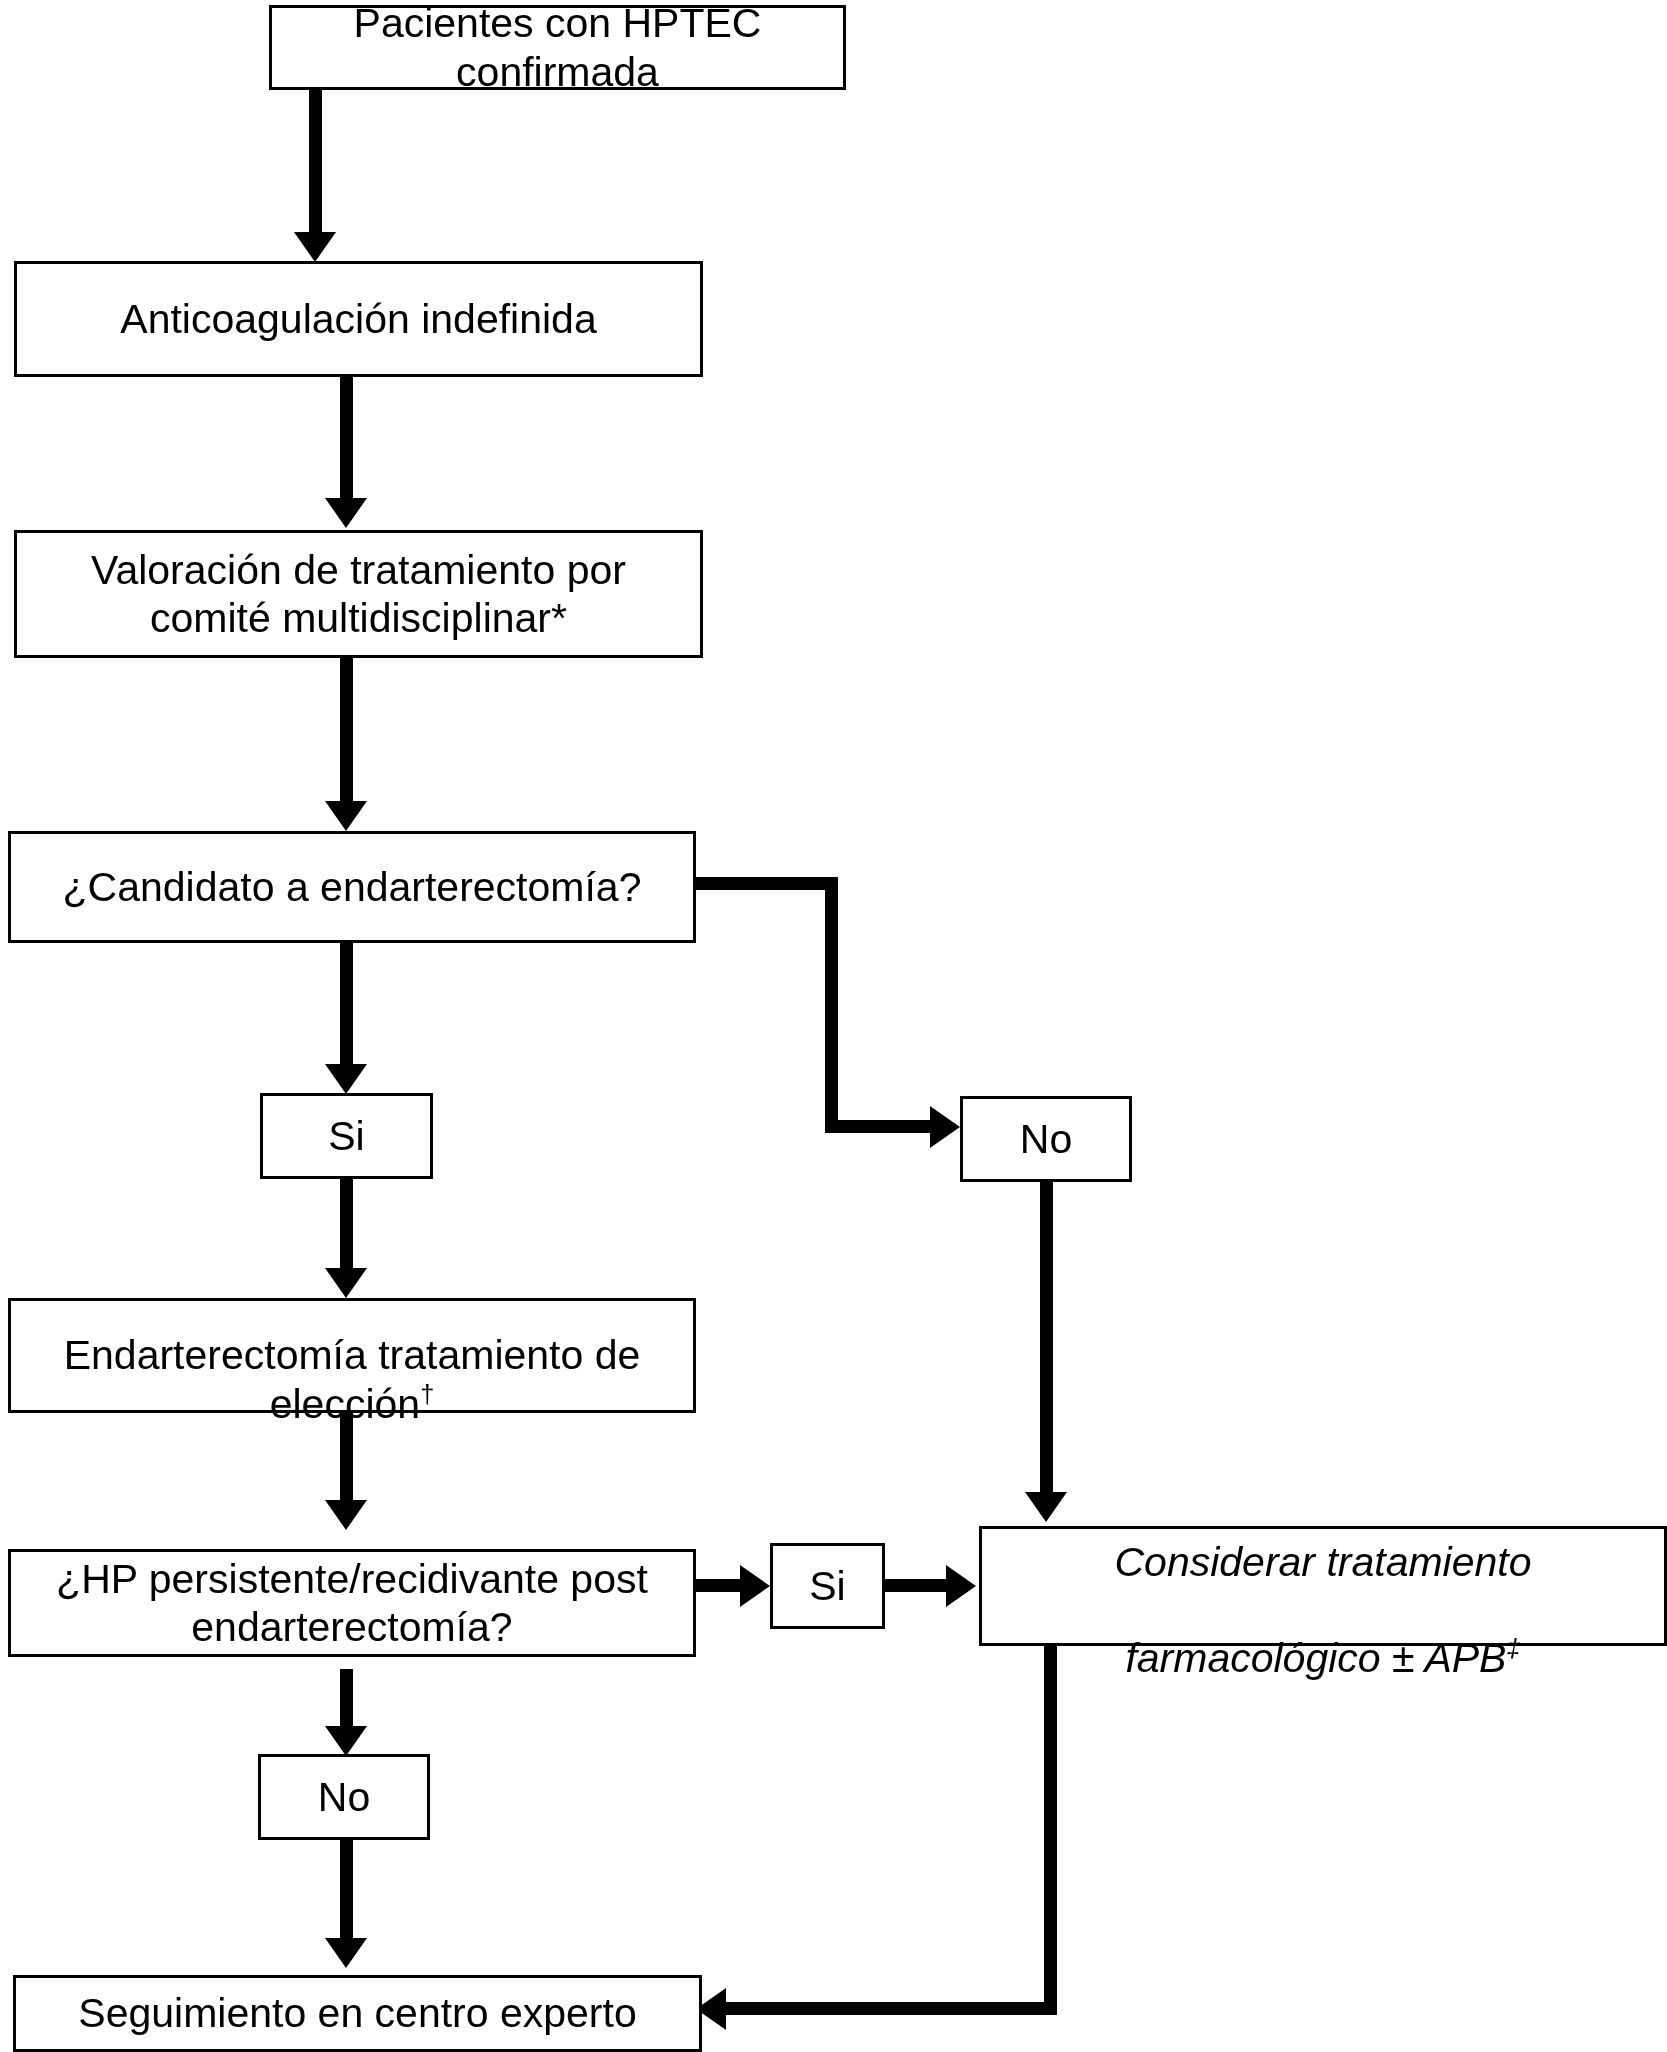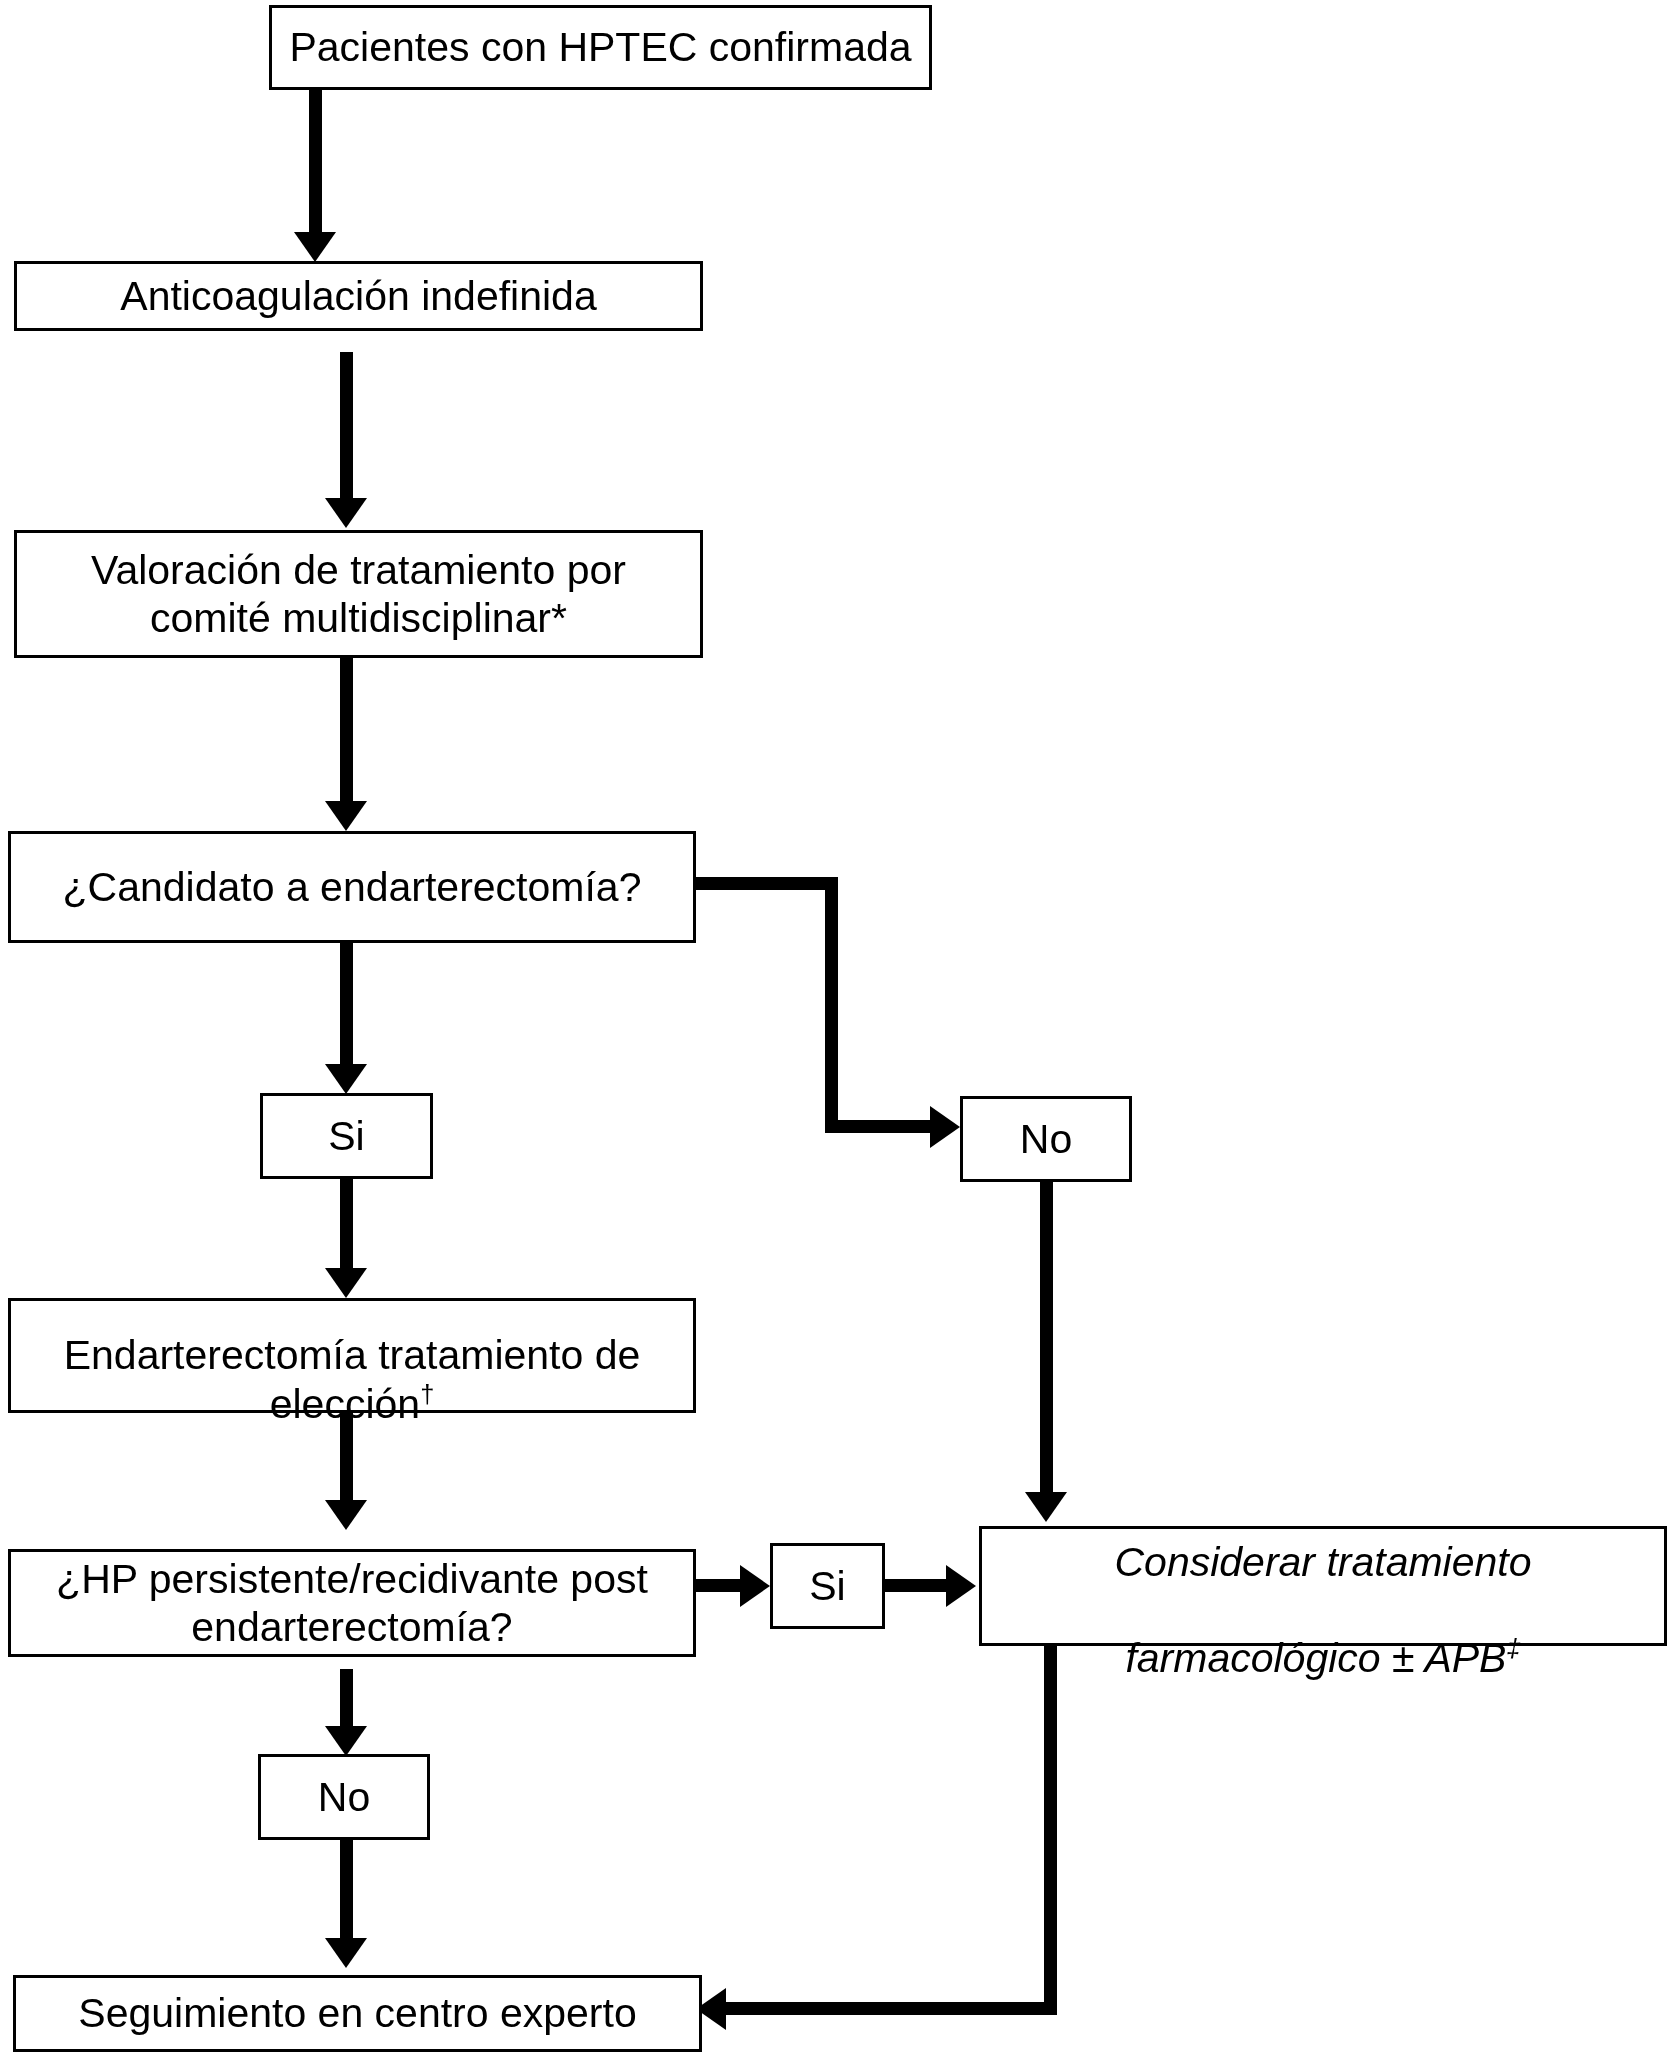--- a/index.html
+++ b/index.html
@@ -82,25 +82,25 @@
     border-bottom: 21px solid transparent;
     border-right: 30px solid #000000;
     z-index: 2;
   }
 </style>
 </head>
 <body>
 
 <div id="page">
 
-  <div class="node" style="left:269px; top:5px; width:663px; height:85px;">
+  <div class="node" style="left:269px; top:5px; width:577px; height:85px;">
     <span class="node-text">Pacientes con HPTEC confirmada</span>
   </div>
 
-  <div class="node" style="left:14px; top:261px; width:689px; height:70px;">
+  <div class="node" style="left:14px; top:261px; width:689px; height:116px;">
     <span class="node-text">Anticoagulación indefinida</span>
   </div>
 
   <div class="node" style="left:14px; top:530px; width:689px; height:128px;">
     <span class="node-text">Valoración de tratamiento por
 comité multidisciplinar*</span>
   </div>
 
   <div class="node" style="left:8px; top:831px; width:688px; height:112px;">
     <span class="node-text">¿Candidato a endarterectomía?</span>

